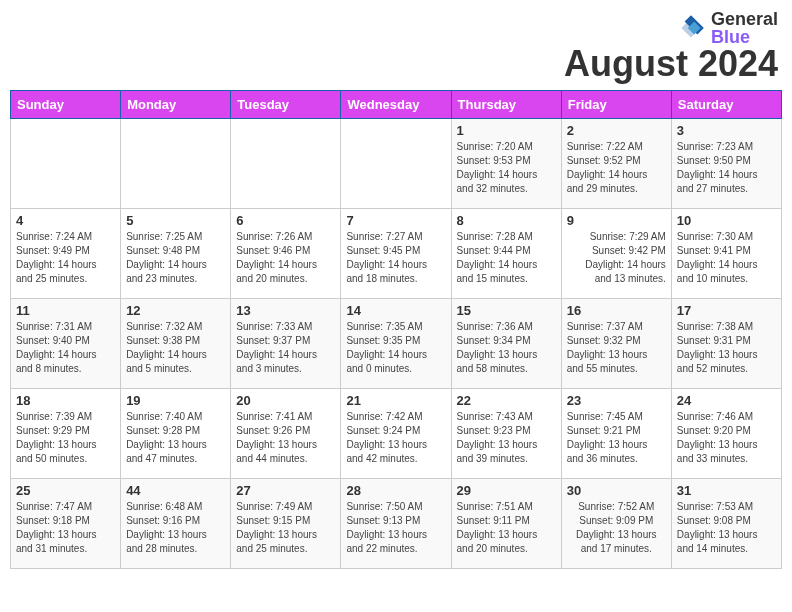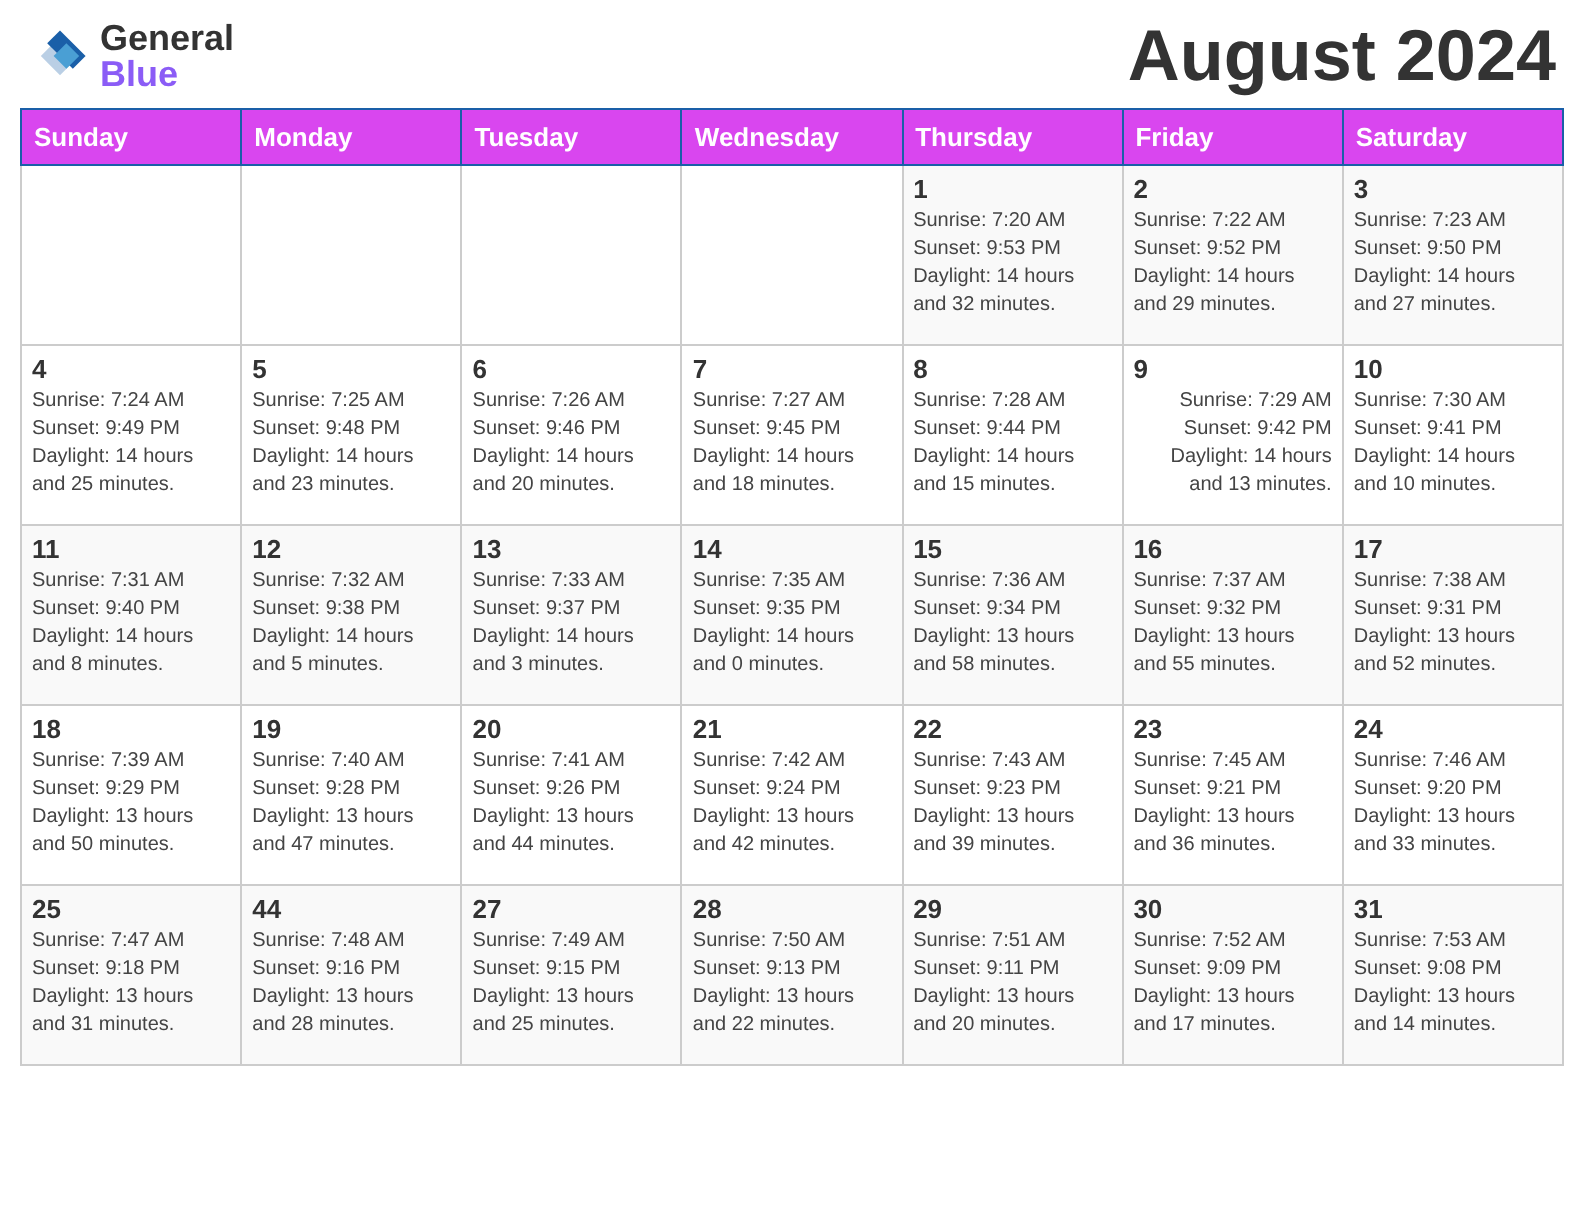--- a/index.html
+++ b/index.html
@@ -6,23 +6,24 @@
     body {
       font-family: Arial, sans-serif;
       background: #fff;
       width: 792px;
       min-height: 612px;
       padding: 10px;
     }
     .header {
       display: flex;
       justify-content: space-between;
-      align-items: center;
+      align-items: flex-end;
       margin-bottom: 8px;
       padding: 0 4px;
+      flex-direction: column;
     }
     .logo {
       display: flex;
       align-items: center;
       gap: 4px;
     }
     .logo-text {
       display: flex;
       flex-direction: column;
       font-size: 18px;
@@ -306,21 +307,21 @@
       <tr>
         <td>
           <span class="day-number">25</span>
           <div class="day-info" style="white-space: pre-line;">Sunrise: 7:47 AM
 Sunset: 9:18 PM
 Daylight: 13 hours
 and 31 minutes.</div>
         </td>
         <td>
           <span class="day-number">44</span>
-          <div class="day-info" style="white-space: pre-line;">Sunrise: 7:48 AM
+          <div class="day-info" style="white-space: pre-line;">Sunrise: 6:48 AM
 Sunset: 9:16 PM
 Daylight: 13 hours
 and 28 minutes.</div>
         </td>
         <td>
           <span class="day-number">27</span>
           <div class="day-info" style="white-space: pre-line;">Sunrise: 7:49 AM
 Sunset: 9:15 PM
 Daylight: 13 hours
 and 25 minutes.</div>
@@ -334,21 +335,21 @@
         </td>
         <td>
           <span class="day-number">29</span>
           <div class="day-info" style="white-space: pre-line;">Sunrise: 7:51 AM
 Sunset: 9:11 PM
 Daylight: 13 hours
 and 20 minutes.</div>
         </td>
         <td>
           <span class="day-number">30</span>
-          <div class="day-info" style="white-space: pre-line;">Sunrise: 7:52 AM
+          <div class="day-info" style="white-space: pre-line; text-align: center;">Sunrise: 7:52 AM
 Sunset: 9:09 PM
 Daylight: 13 hours
 and 17 minutes.</div>
         </td>
         <td>
           <span class="day-number">31</span>
           <div class="day-info" style="white-space: pre-line;">Sunrise: 7:53 AM
 Sunset: 9:08 PM
 Daylight: 13 hours
 and 14 minutes.</div>

